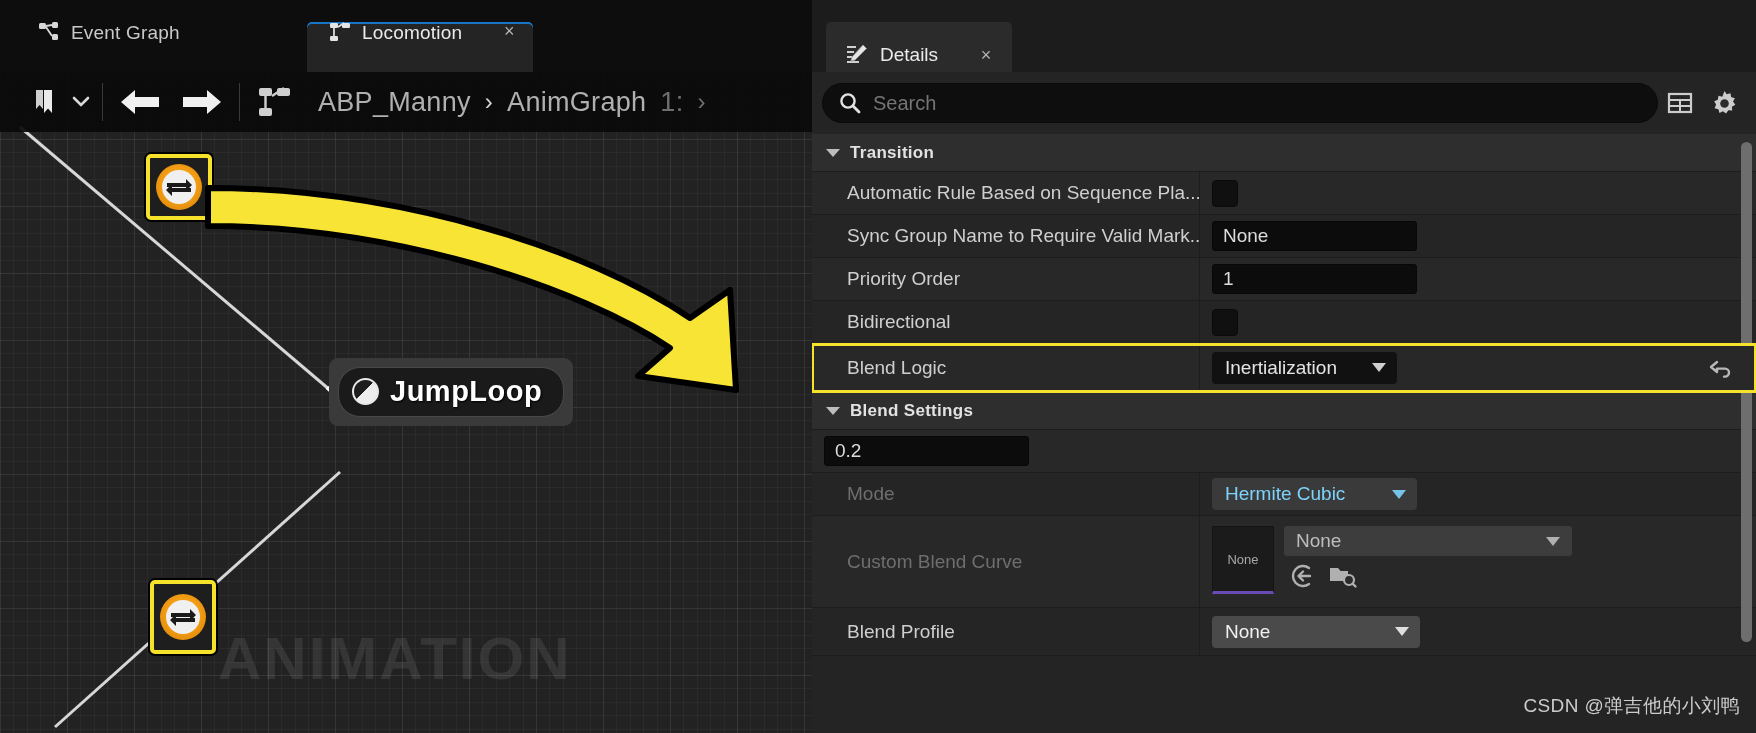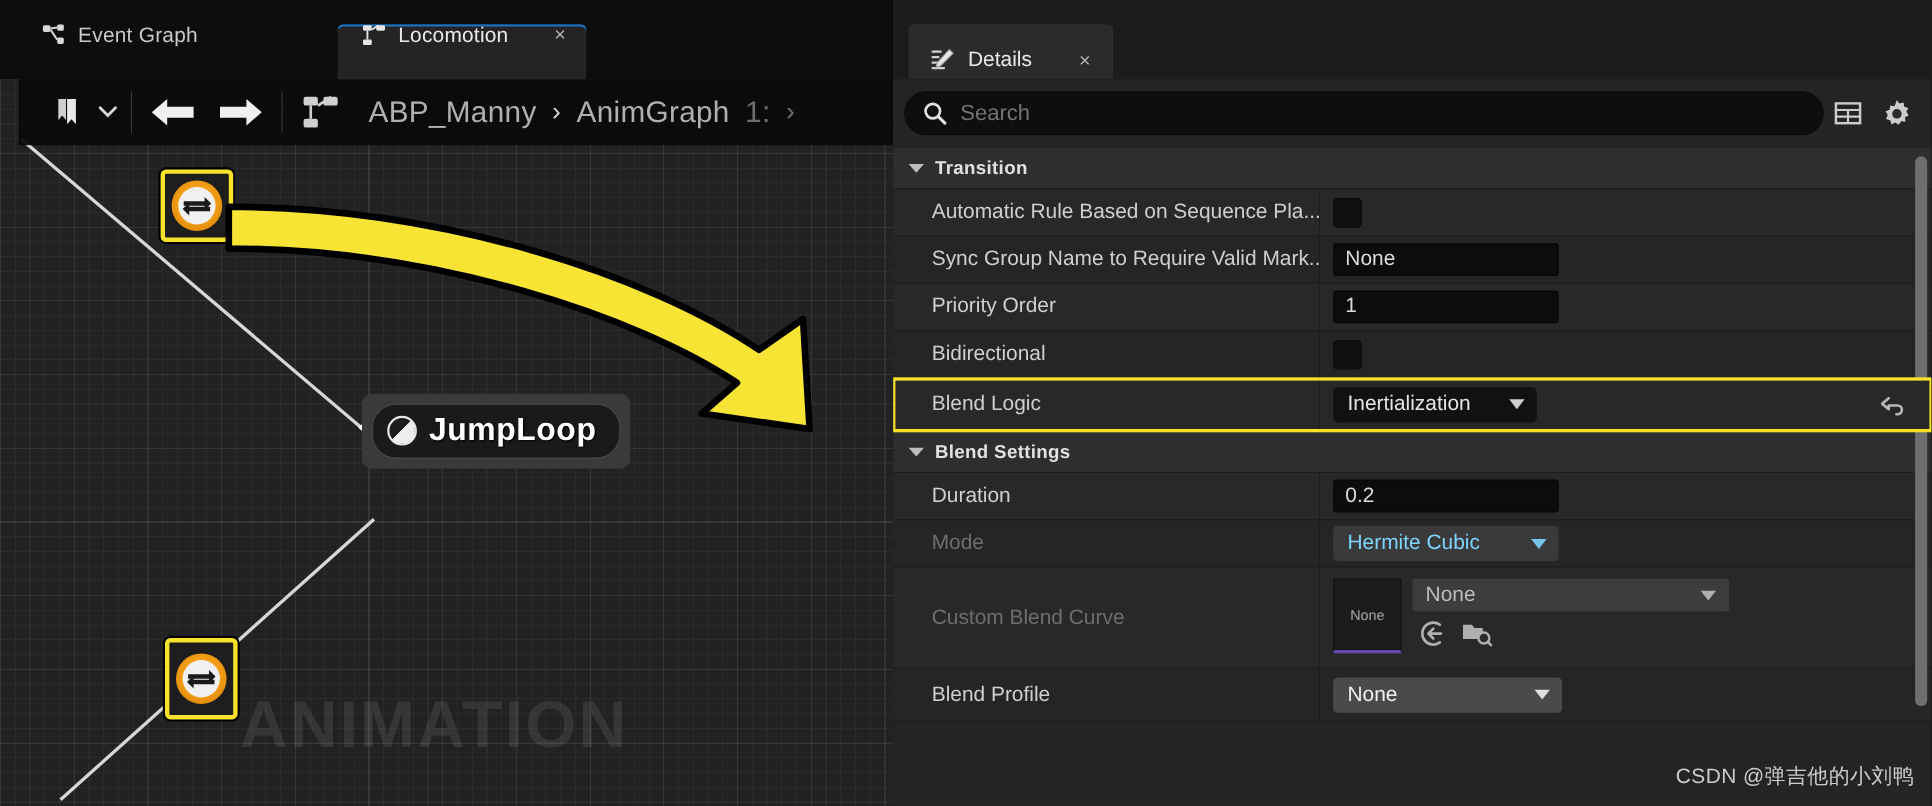--- a/index.html
+++ b/index.html
@@ -41,21 +41,21 @@
   .graph-viewport {
     position: absolute; left: 0; top: 72px; width: 812px; height: 661px;
     background:
       repeating-linear-gradient(to right, rgba(255,255,255,.055) 0 1px, transparent 1px 67px),
       repeating-linear-gradient(to bottom, rgba(255,255,255,.055) 0 1px, transparent 1px 67px),
       repeating-linear-gradient(to right, rgba(255,255,255,.035) 0 1px, transparent 1px 13.4px),
       repeating-linear-gradient(to bottom, rgba(255,255,255,.035) 0 1px, transparent 1px 13.4px),
       #222222;
   }
   .graph-toolbar {
-    position: absolute; left: 17px; top: 72px; width: 812px; height: 60px;
+    position: absolute; left: 0; top: 72px; width: 812px; height: 60px;
     display: flex; align-items: center; gap: 0; background: rgba(10,10,10,.93);
   }
   .tb-btn {
     height: 60px; display: flex; align-items: center; justify-content: center;
     color: #e6e6e6;
   }
   .tb-sep { width: 1px; height: 38px; background: #3a3a3a; margin: 0 6px; }
   .crumb {
     font-size: 27px; color: #b0b0b0; display: flex; align-items: center;
     gap: 14px; margin-left: 16px; white-space: nowrap; letter-spacing: .3px;
@@ -400,21 +400,20 @@
           </span>
         </div>
       </div>
 
       <div class="cat-header">
         <div class="tri"></div>
         <div class="cat-title">Blend Settings</div>
       </div>
 
       <div class="prop-row">
-        <div class="prop-name">Duration</div>
         <div class="prop-val">
           <div class="textfield">0.2</div>
         </div>
       </div>
 
       <div class="prop-row alt">
         <div class="prop-name disabled">Mode</div>
         <div class="prop-val">
           <div class="combo disabled" style="width:205px;">
             <span>Hermite Cubic</span>

